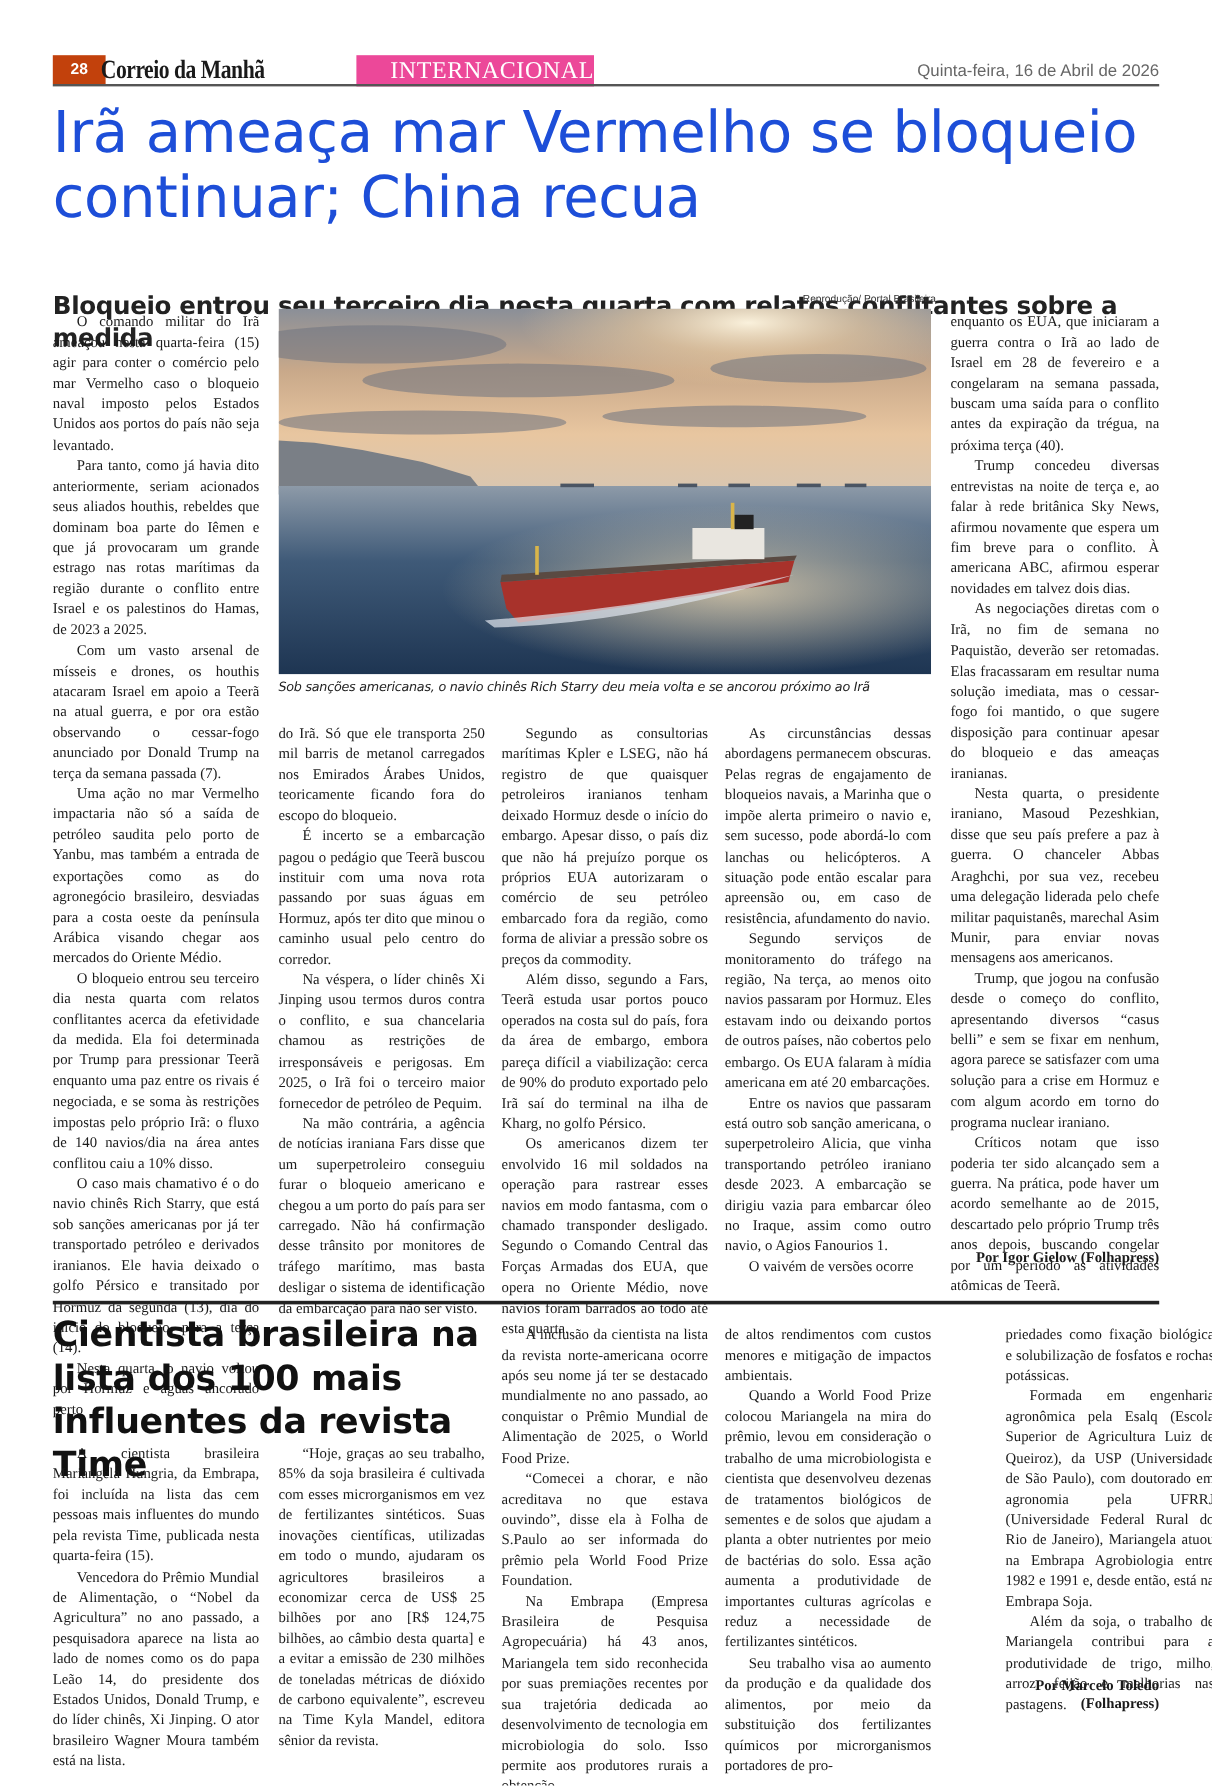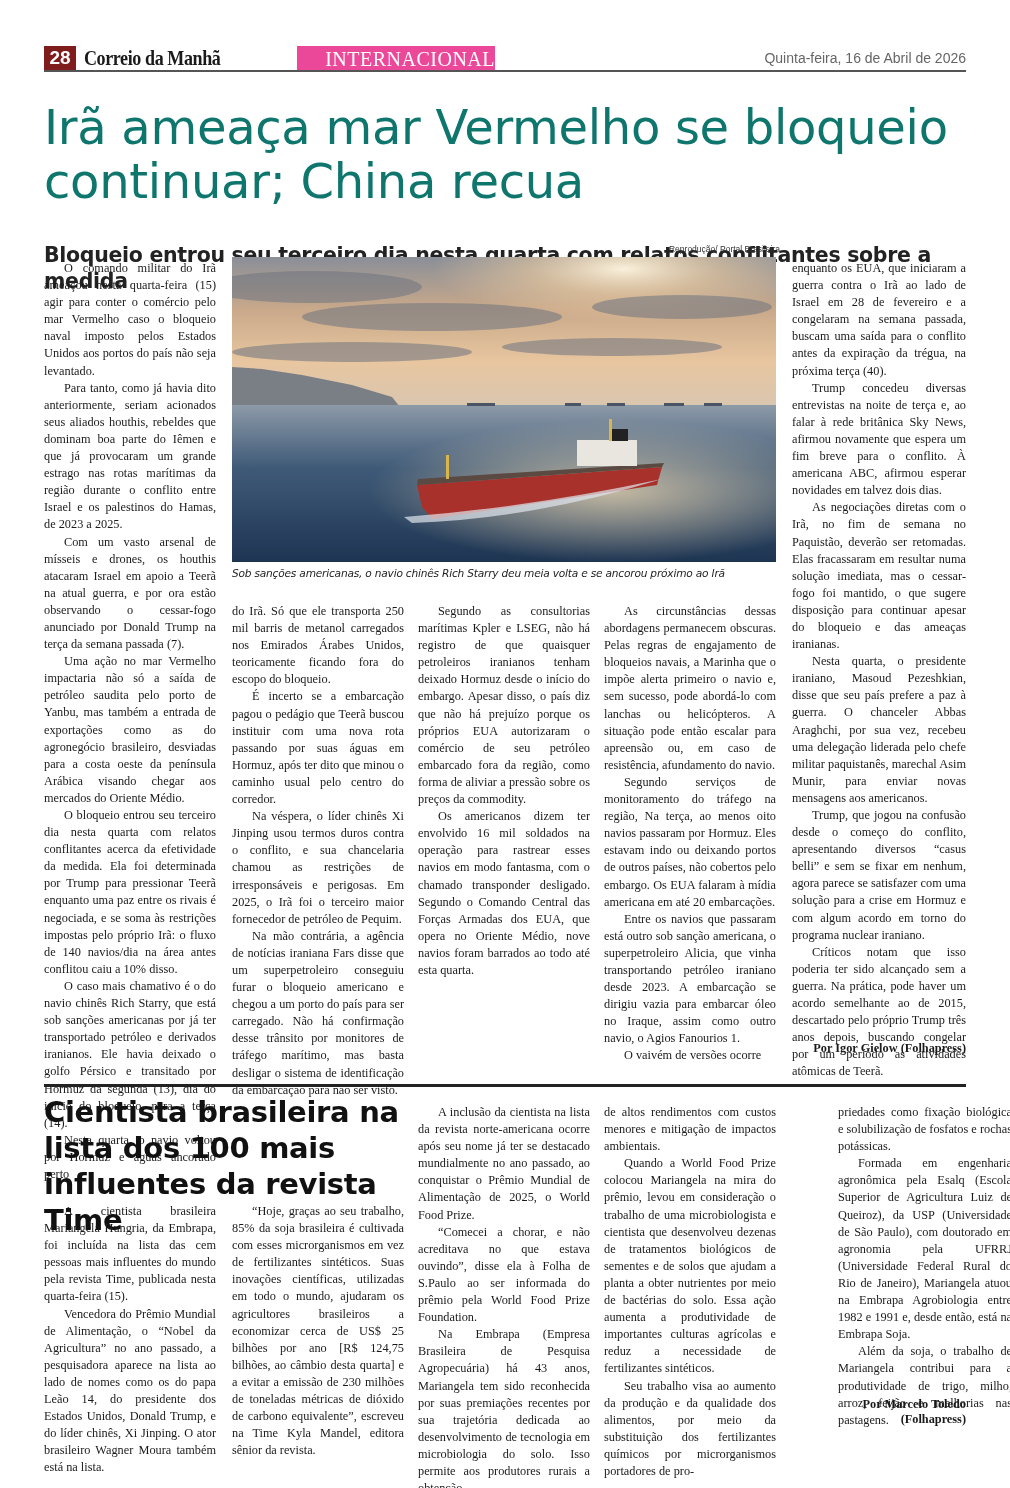--- a/index.html
+++ b/index.html
@@ -2,31 +2,31 @@
 <html><head>
 <meta charset="utf-8">
 <style>
   * { box-sizing: border-box; margin: 0; padding: 0; }
   html, body { width: 1010px; height: 1488px; background: #ffffff; overflow: hidden; }
   body { position: relative; font-family: "Liberation Serif", "DejaVu Serif", serif; color: #1a1a1a; }
 
   
   .masthead { position: absolute; left: 44px; top: 46px; width: 922px; height: 26px; }
   .masthead .rule { position: absolute; left: 0; right: 0; bottom: 0; height: 2px; background: #555; }
-  .page-num { position: absolute; left: 0; top: 0; width: 32px; height: 24px; background: #7f1d1d; color: #fff;
-              font-family: "Liberation Sans", sans-serif; font-size: 19px; font-weight: bold; line-height: 24px; text-align: center; }
+  .page-num { position: absolute; left: 0; top: 0; width: 44px; height: 24px; background: #c2410c; color: #fff;
+              font-family: "Liberation Sans", sans-serif; font-size: 13px; font-weight: bold; line-height: 24px; text-align: center; }
   .paper-name { position: absolute; left: 40px; top: 1px; font-family: "Liberation Serif", serif; font-weight: bold;
                 font-size: 22px; letter-spacing: -0.5px; transform: scaleX(0.82); transform-origin: left center; line-height: 22px; }
   .section-tag { position: absolute; left: 253px; top: 0; width: 198px; height: 26px; background: #ec4899; color: #fff;
                  font-family: Liberation Serif, serif; font-size: 20px; line-height: 26px; text-align: right; letter-spacing: 0.5px; }
   .issue-date { position: absolute; right: 0; top: 4px; font-family: "Liberation Sans", sans-serif; font-size: 14px; color: #666; }
 
   
-  .headline { position: absolute; left: 44px; top: 100px; width: 930px; font-family: "DejaVu Sans", sans-serif;
-              font-size: 48px; line-height: 54px; font-weight: 500; color: #0f766e; letter-spacing: -0.3px; }
+  .headline { position: absolute; left: 44px; top: 84px; width: 930px; font-family: "DejaVu Sans", sans-serif;
+              font-size: 48px; line-height: 54px; font-weight: 500; color: #1d4ed8; letter-spacing: -0.3px; }
   .subheadline { position: absolute; left: 44px; top: 206px; width: 930px; font-family: "DejaVu Sans", sans-serif;
                  font-size: 20.5px; line-height: 26px; color: #222; letter-spacing: -0.3px; margin-top: 36px; }
 
   
   .col { position: absolute; font-size: 12.3px; line-height: 17.1px; text-align: justify; hyphens: auto; color: #1a1a1a; }
   .col p { text-indent: 20px; }
   .col p.cont { text-indent: 0; }
 
   
   .photo-credit { position: absolute; right: 230px; top: 244px; font-family: "Liberation Sans", sans-serif; font-size: 8.5px; color: #333; }
@@ -126,20 +126,21 @@
 
 <div class="col" style="left:232px; top:603px; width:172px;">
   <p class="cont">do Irã. Só que ele transporta 250 mil barris de metanol carregados nos Emirados Árabes Unidos, teoricamente ficando fora do escopo do bloqueio.</p>
   <p>É incerto se a embarcação pagou o pedágio que Teerã buscou instituir com uma nova rota passando por suas águas em Hormuz, após ter dito que minou o caminho usual pelo centro do corredor.</p>
   <p>Na véspera, o líder chinês Xi Jinping usou termos duros contra o conflito, e sua chancelaria chamou as restrições de irresponsáveis e perigosas. Em 2025, o Irã foi o terceiro maior fornecedor de petróleo de Pequim.</p>
   <p>Na mão contrária, a agência de notícias iraniana Fars disse que um superpetroleiro conseguiu furar o bloqueio americano e chegou a um porto do país para ser carregado. Não há confirmação desse trânsito por monitores de tráfego marítimo, mas basta desligar o sistema de identificação da embarcação para não ser visto.</p>
 </div>
 
 <div class="col" style="left:418px; top:603px; width:172px;">
   <p>Segundo as consultorias marítimas Kpler e LSEG, não há registro de que quaisquer petroleiros iranianos tenham deixado Hormuz desde o início do embargo. Apesar disso, o país diz que não há prejuízo porque os próprios EUA autorizaram o comércio de seu petróleo embarcado fora da região, como forma de aliviar a pressão sobre os preços da commodity.</p>
+  <p>Além disso, segundo a Fars, Teerã estuda usar portos pouco operados na costa sul do país, fora da área de embargo, embora pareça difícil a viabilização: cerca de 90% do produto exportado pelo Irã saí do terminal na ilha de Kharg, no golfo Pérsico.</p>
   <p>Os americanos dizem ter envolvido 16 mil soldados na operação para rastrear esses navios em modo fantasma, com o chamado transponder desligado. Segundo o Comando Central das Forças Armadas dos EUA, que opera no Oriente Médio, nove navios foram barrados ao todo até esta quarta.</p>
 </div>
 
 <div class="col" style="left:604px; top:603px; width:172px;">
   <p>As circunstâncias dessas abordagens permanecem obscuras. Pelas regras de engajamento de bloqueios navais, a Marinha que o impõe alerta primeiro o navio e, sem sucesso, pode abordá-lo com lanchas ou helicópteros. A situação pode então escalar para apreensão ou, em caso de resistência, afundamento do navio.</p>
   <p>Segundo serviços de monitoramento do tráfego na região, Na terça, ao menos oito navios passaram por Hormuz. Eles estavam indo ou deixando portos de outros países, não cobertos pelo embargo. Os EUA falaram à mídia americana em até 20 embarcações.</p>
   <p>Entre os navios que passaram está outro sob sanção americana, o superpetroleiro Alicia, que vinha transportando petróleo iraniano desde 2023. A embarcação se dirigiu vazia para embarcar óleo no Iraque, assim como outro navio, o Agios Fanourios 1.</p>
   <p>O vaivém de versões ocorre</p>
 </div>
 

